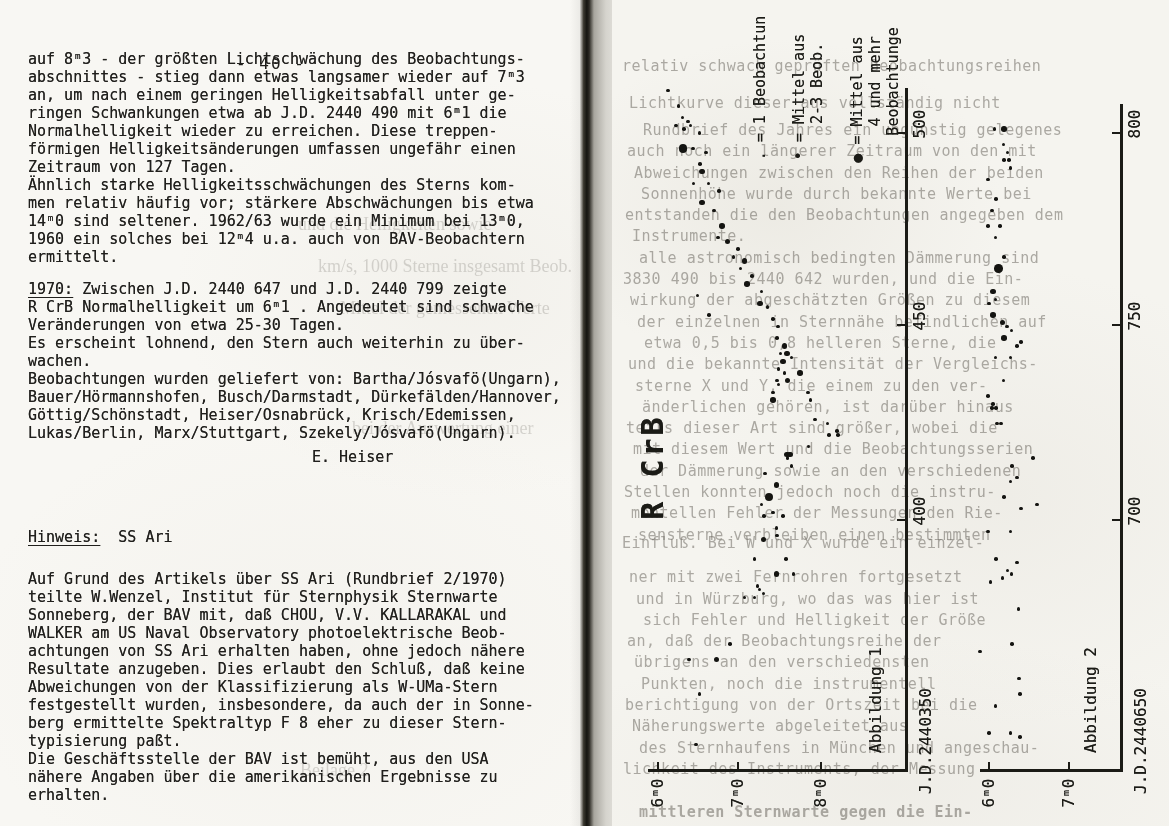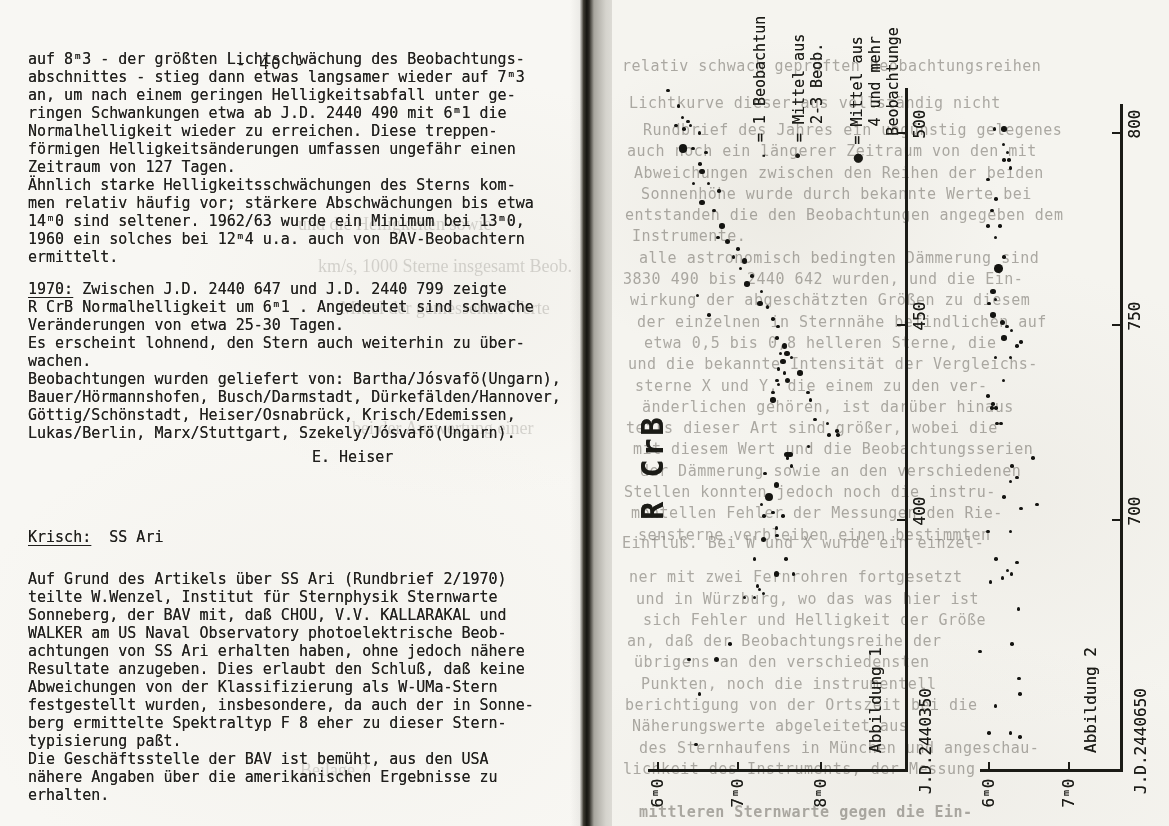--- a/index.html
+++ b/index.html
@@ -81,21 +81,21 @@
 Es erscheint lohnend, den Stern auch weiterhin zu über-
 wachen.</div></div>
 
     <div class="para" style="top:370px">Beobachtungen wurden geliefert von: Bartha/Jósvafö(Ungarn),
 Bauer/Hörmannshofen, Busch/Darmstadt, Dürkefälden/Hannover,
 Göttig/Schönstadt, Heiser/Osnabrück, Krisch/Edemissen,
 Lukas/Berlin, Marx/Stuttgart, Szekely/Jósvafö(Ungarn).</div>
 
     <div class="sig" style="top:448px">E. Heiser</div>
 
-    <div class="para" style="top:528px"><span class="u">Krisch:</span><span>  SS Ari</span></div>
+    <div class="para" style="top:528px"><span class="u">Hinweis:</span><span>  SS Ari</span></div>
 
     <div class="para" style="top:570px">Auf Grund des Artikels über SS Ari (Rundbrief 2/1970)
 teilte W.Wenzel, Institut für Sternphysik Sternwarte
 Sonneberg, der BAV mit, daß CHOU, V.V. KALLARAKAL und
 WALKER am US Naval Observatory photoelektrische Beob-
 achtungen von SS Ari erhalten haben, ohne jedoch nähere
 Resultate anzugeben. Dies erlaubt den Schluß, daß keine
 Abweichungen von der Klassifizierung als W-UMa-Stern
 festgestellt wurden, insbesondere, da auch der in Sonne-
 berg ermittelte Spektraltyp F 8 eher zu dieser Stern-

